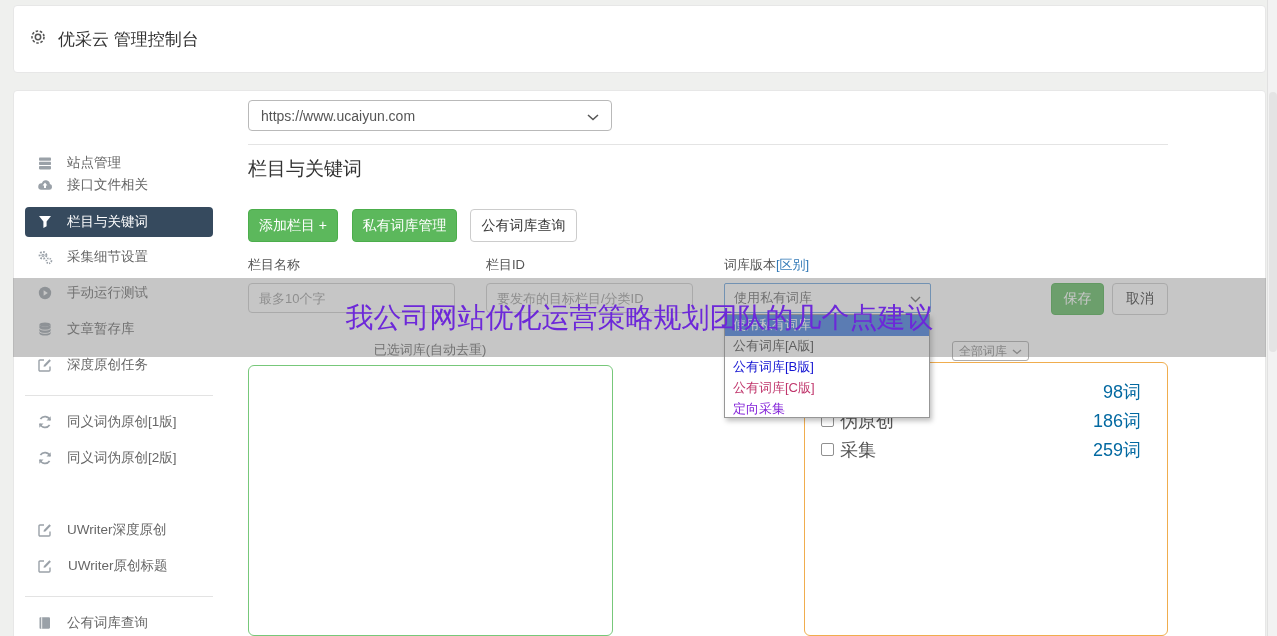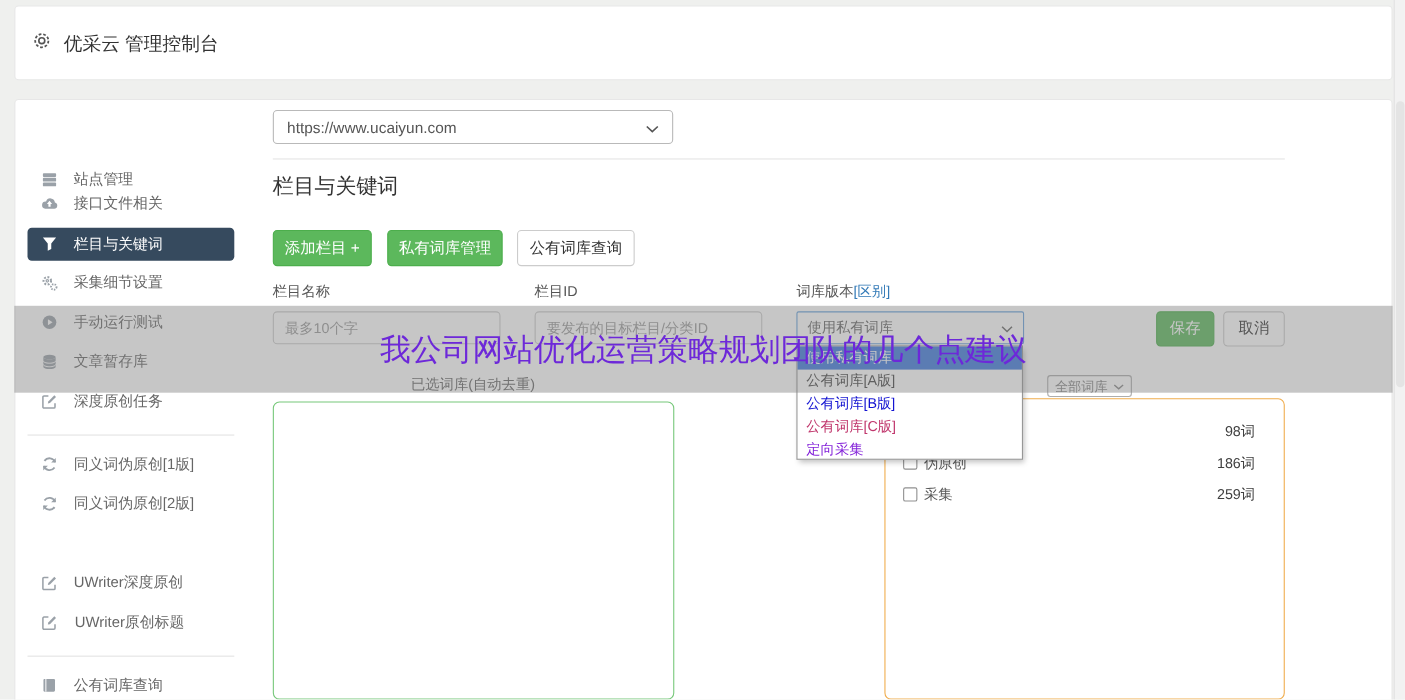--- a/index.html
+++ b/index.html
@@ -63,22 +63,22 @@
   .selected-title { position:absolute; left:248px; top:341px; width:364px; text-align:center; font-size:13px; color:#666; }
   .green-box { position:absolute; left:248px; top:365px; width:365px; height:271px; background:#fff;
     border:1px solid #77c87a; border-radius:6px; }
 
   .all-select { position:absolute; left:952px; top:341px; width:77px; height:20px; background:#fff;
     border:1px solid #adadad; border-radius:3px; display:flex; align-items:center; justify-content:space-between;
     padding:0 6px; font-size:12px; color:#888; cursor:pointer; }
   .orange-box { position:absolute; left:804px; top:362px; width:364px; height:274px; background:#fff;
     border:1px solid #f0ad4e; border-radius:6px; padding-top:14px; }
   .lex-row { height:29px; display:flex; align-items:center; padding:0 26px 0 16px; }
-  .lex-row .lbl { display:flex; align-items:center; gap:6px; font-size:13px; color:#555; }
-  .lex-row .cnt { margin-left:auto; font-size:13px; color:#404040; }
+  .lex-row .lbl { display:flex; align-items:center; gap:6px; font-size:18px; color:#555; }
+  .lex-row .cnt { margin-left:auto; font-size:18px; color:#0369a1; }
   .cbx { width:13px; height:13px; background:#fff; border:1px solid #909090; border-radius:2px; display:inline-block; }
 
   
   .overlay { position:absolute; left:13px; top:278px; width:1253px; height:79px;
     background:rgba(128,128,128,0.45); z-index:10; display:flex; align-items:center; justify-content:center; }
   .overlay-text { font-size:28px; color:#6d28d9; white-space:nowrap; letter-spacing:0; }
 
   .chev { flex:none; }
 </style>
 </head>

